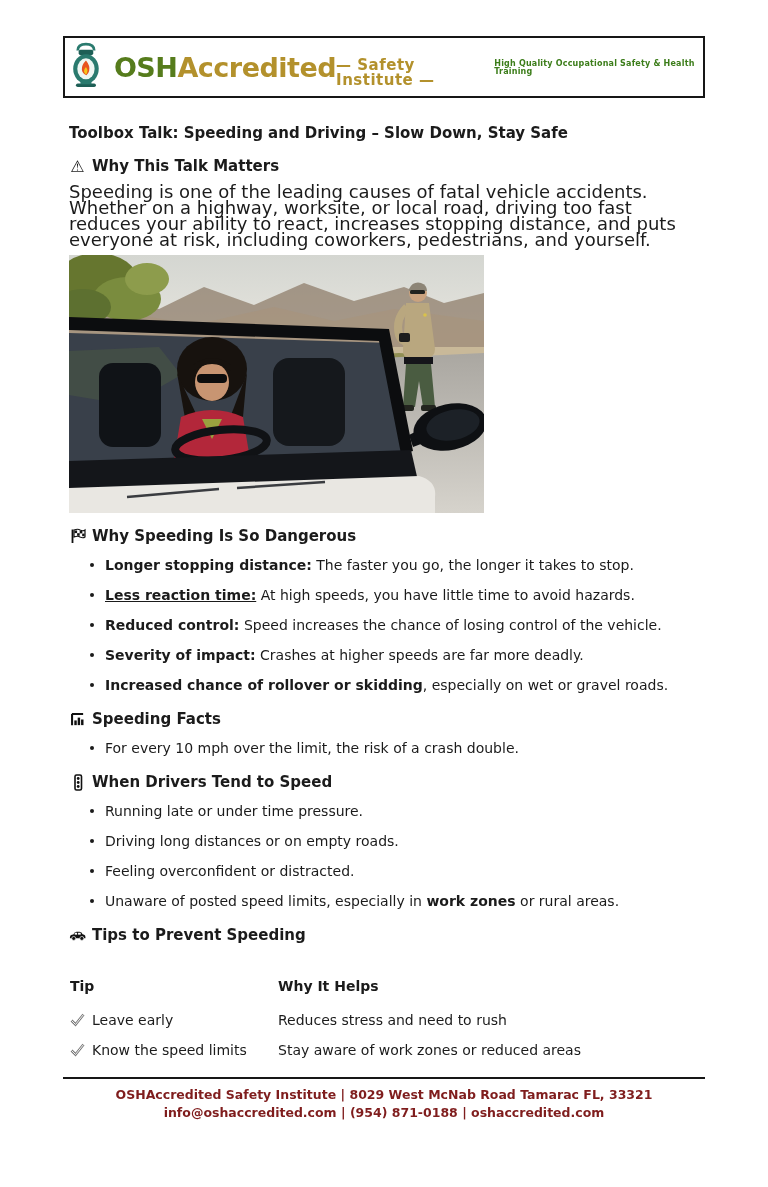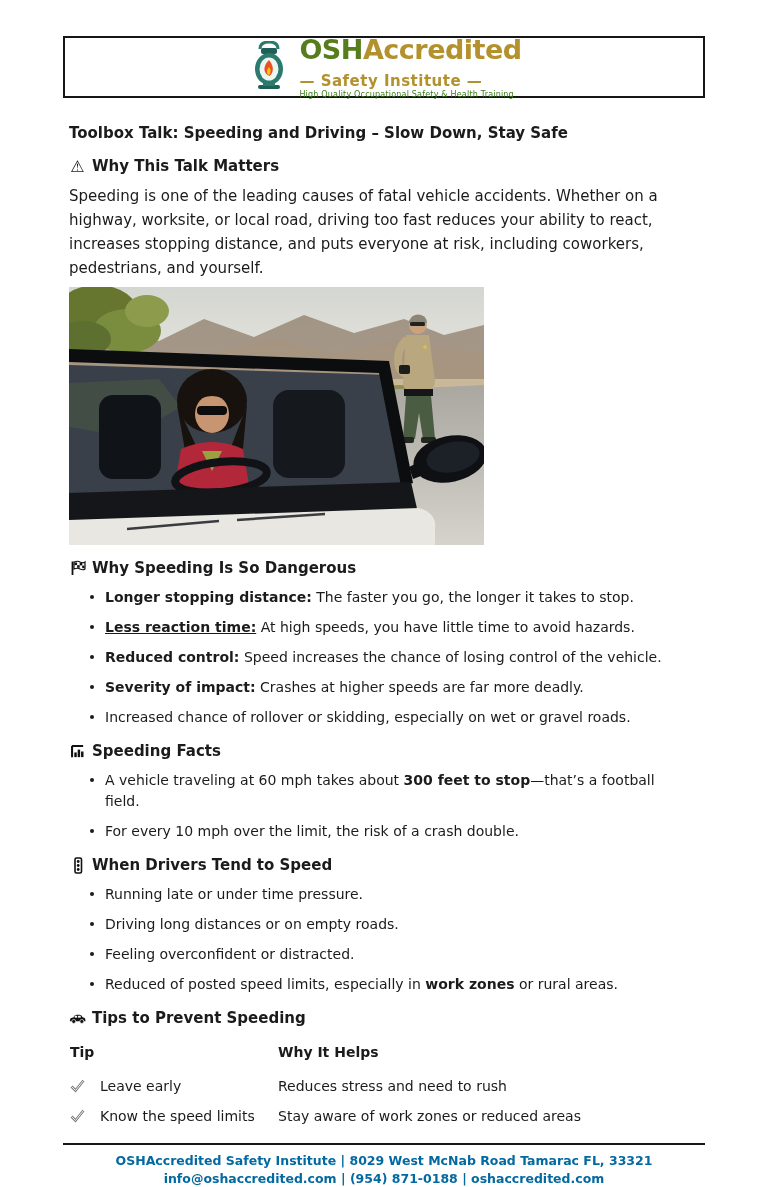--- a/index.html
+++ b/index.html
@@ -7,51 +7,51 @@
     width:768px;height:1187px;background:#ffffff;overflow:hidden;
     font-family:"DejaVu Sans","Liberation Sans",sans-serif;color:#1b1b1b;
     position:relative;box-sizing:border-box;
   }
   
   .header-box{
     margin:36px 63px 0 63px;border:2px solid #161616;height:58px;
     display:flex;align-items:center;justify-content:center;background:#fff;
   }
   .logo{display:flex;align-items:center;gap:7px;}
-  .logo-text{display:flex;flex-direction:column;align-items:flex-start;line-height:1;}
+  .logo-text{display:flex;flex-direction:row;align-items:center;line-height:1;}
   .brand-line{font-weight:bold;font-size:27px;letter-spacing:-0.5px;}
   .brand-green{color:#567c1c;}
   .brand-gold{color:#b3912c;}
   .subtitle-line{font-weight:bold;font-size:15px;color:#b3912c;margin-top:11px;letter-spacing:0.5px;}
-  .tagline-line{font-weight:normal;font-size:8px;color:#3c7d1a;margin-top:2px;letter-spacing:0.2px;}
+  .tagline-line{font-weight:bold;font-size:8px;color:#3c7d1a;margin-top:2px;letter-spacing:0.2px;}
   
   .content{margin:0 68px 0 69px;}
   .doc-title{font-size:15px;font-weight:bold;margin-top:25px;line-height:20px;}
   .sec-head{font-size:15px;font-weight:bold;margin-top:13px;line-height:20px;display:flex;align-items:center;gap:6px;}
   .sec-head .ico{display:inline-flex;align-items:center;justify-content:center;width:17px;height:17px;flex:0 0 auto;}
   .warn-glyph{font-size:16px;font-weight:normal;line-height:17px;}
-  .para{font-size:15px;line-height:24px;margin:8px 0 0 0;max-width:632px;}
+  .para{font-size:18px;line-height:16px;margin:8px 0 0 0;max-width:632px;}
   .photo-wrap{margin-top:7px;width:415px;height:258px;overflow:hidden;}
   ul.blist{list-style:none;margin:6px 8px 0 0;padding:0 0 0 19px;}
   ul.blist li{
     position:relative;padding-left:17px;font-size:14px;line-height:21px;margin-top:9px;max-width:600px;
   }
   ul.blist li::before{
     content:"";position:absolute;left:2px;top:8px;width:4px;height:4px;border-radius:50%;background:#1b1b1b;
   }
   
-  .tips-table{margin-top:12px;width:632px;border-collapse:collapse;}
+  .tips-table{margin-top:29px;width:632px;border-collapse:collapse;}
   .tips-table th{font-size:14px;font-weight:bold;text-align:left;padding:4px 0 6px 1px;}
   .tips-table td{font-size:14px;text-align:left;padding:12px 0 2px 1px;vertical-align:top;}
   .tips-table .col-tip{width:207px;}
-  .tip-cell{display:flex;align-items:center;gap:15px;}
+  .tip-cell{display:flex;align-items:center;gap:7px;}
   .check-ico{flex:0 0 auto;display:inline-flex;}
   
   .footer-rule{height:2px;background:#161616;margin:17px 63px 0 63px;}
-  .footer-text{text-align:center;font-weight:bold;font-size:12.5px;line-height:18px;margin-top:7px;color:#0369a1;}
+  .footer-text{text-align:center;font-weight:bold;font-size:12.5px;line-height:18px;margin-top:7px;color:#7f1d1d;}
 </style>
 </head>
 <body>
 
 <div class="page">
 
   <div class="header-box">
     <div class="logo">
       <svg width="46" height="52" viewBox="0 0 46 52">
         <path d="M14 8 Q14 1 23 1 Q32 1 32 8" fill="none" stroke="#2a7a6e" stroke-width="3"></path>
@@ -197,55 +197,54 @@
             <rect x="12.2" y="5.6" width="2.4" height="2.6" fill="#111"></rect>
           </svg>
       </span>
       <span>Why Speeding Is So Dangerous</span>
     </div>
     <ul class="blist">
       <li><span style="font-weight: bold;">Longer stopping distance:</span><span> The faster you go, the longer it takes to stop.</span></li>
       <li><span style="font-weight: bold; text-decoration: underline;">Less reaction time:</span><span> At high speeds, you have little time to avoid hazards.</span></li>
       <li><span style="font-weight: bold;">Reduced control:</span><span> Speed increases the chance of losing control of the vehicle.</span></li>
       <li><span style="font-weight: bold;">Severity of impact:</span><span> Crashes at higher speeds are far more deadly.</span></li>
-      <li><span style="font-weight: normal;">Increased chance of rollover or skidding</span><span>, especially on wet or gravel roads.</span></li>
+      <li><span style="font-weight: bold;">Increased chance of rollover or skidding</span><span>, especially on wet or gravel roads.</span></li>
     </ul>
 
     <div class="sec-head">
       <span class="ico">
         <svg width="15" height="15" viewBox="0 0 16 16">
             <path d="M2,2.2 L14,2.2 M2.2,2 L2.2,14" stroke="#111" stroke-width="2.2"></path>
             <rect x="4.6" y="9" width="2.6" height="5" fill="#111"></rect>
             <rect x="8.2" y="6" width="2.6" height="8" fill="#111"></rect>
             <rect x="11.8" y="8" width="2.6" height="6" fill="#111"></rect>
           </svg>
       </span>
       <span>Speeding Facts</span>
     </div>
     <ul class="blist">
-      <li><span>A vehicle traveling at 60 mph takes about </span><span style="font-weight: bold;">300 feet to stop</span><span>—that’s a football field.</span></li>
       <li><span>For every 10 mph over the limit, the risk of a crash double.</span></li>
     </ul>
 
     <div class="sec-head">
       <span class="ico">
         <svg width="12" height="17" viewBox="0 0 12 17">
             <rect x="3" y="1" width="6.5" height="15" rx="1.5" fill="none" stroke="#111" stroke-width="1.6"></rect>
             <circle cx="6.2" cy="4.5" r="1.4" fill="#111"></circle>
             <circle cx="6.2" cy="8.5" r="1.4" fill="#111"></circle>
             <circle cx="6.2" cy="12.5" r="1.4" fill="#111"></circle>
           </svg>
       </span>
       <span>When Drivers Tend to Speed</span>
     </div>
     <ul class="blist">
       <li><span>Running late or under time pressure.</span></li>
       <li><span>Driving long distances or on empty roads.</span></li>
       <li><span>Feeling overconfident or distracted.</span></li>
-      <li><span>Reduced of posted speed limits, especially in </span><span style="font-weight: bold;">work zones</span><span> or rural areas.</span></li>
+      <li><span>Unaware of posted speed limits, especially in </span><span style="font-weight: bold;">work zones</span><span> or rural areas.</span></li>
     </ul>
 
     <div class="sec-head">
       <span class="ico">
         <svg width="18" height="13" viewBox="0 0 18 13">
             <path d="M1,8 Q1,6 3,5.6 L4.6,5.4 Q5.6,2.6 8,2.6 L11,2.6 Q13.2,2.6 14.4,5.2 L16,5.6 Q17.4,6 17.4,8 L17.4,9.4 L1,9.4 Z" fill="#111"></path>
             <rect x="6" y="3.6" width="2.6" height="2" fill="#fff"></rect>
             <rect x="9.6" y="3.6" width="2.8" height="2" fill="#fff"></rect>
             <circle cx="5" cy="9.6" r="2.1" fill="#111" stroke="#fff" stroke-width="0.7"></circle>
             <circle cx="13.6" cy="9.6" r="2.1" fill="#111" stroke="#fff" stroke-width="0.7"></circle>

